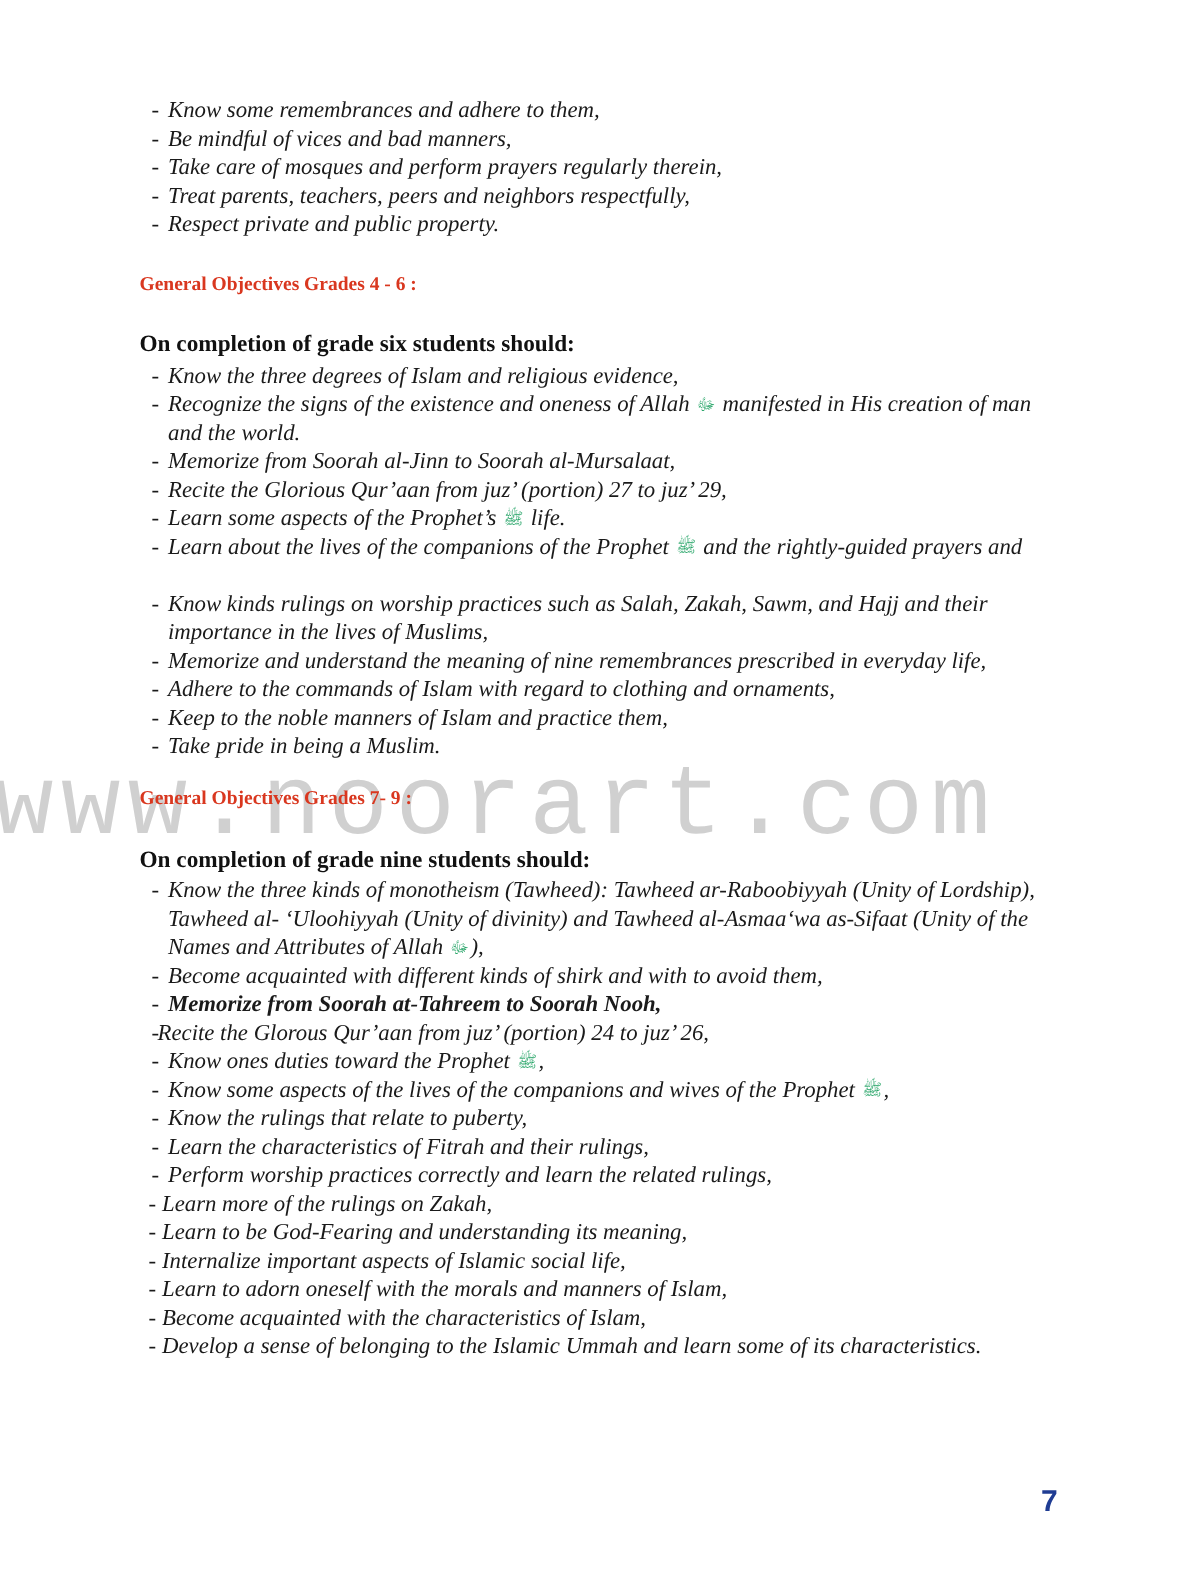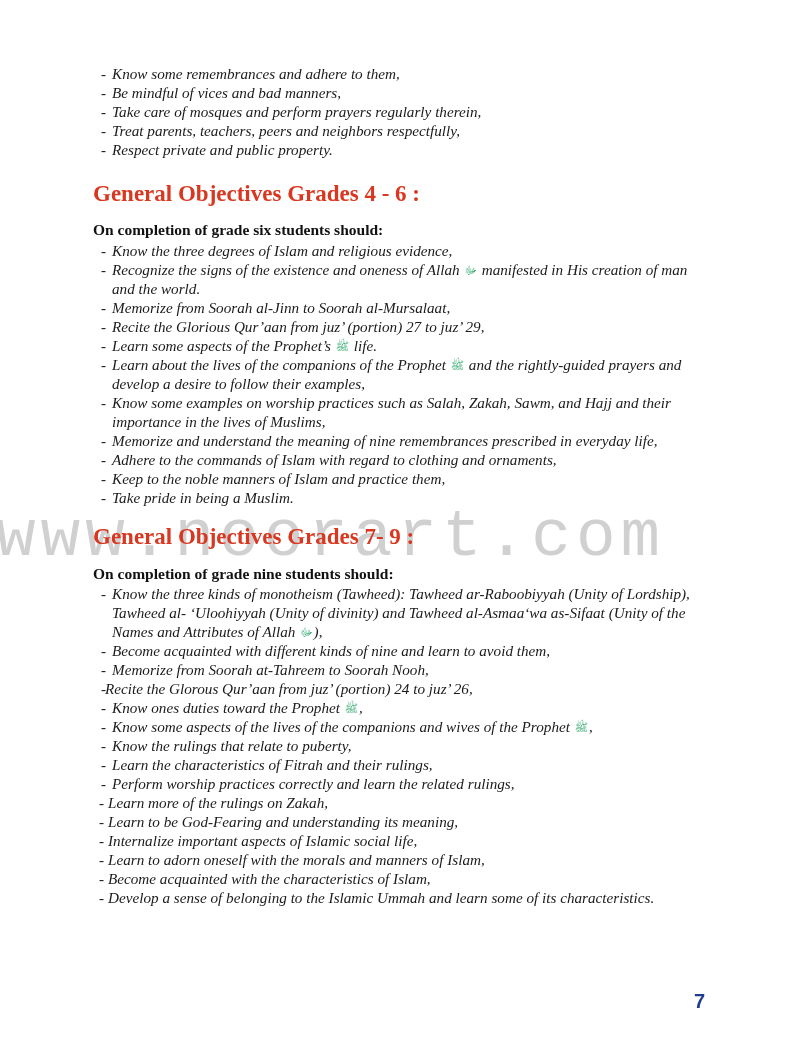--- a/index.html
+++ b/index.html
@@ -39,21 +39,21 @@
     .item .txt {
       position: absolute;
     }
     .item .cont {
       position: absolute;
     }
     .heading {
       position: absolute;
       font-family: "Liberation Serif", serif;
       font-weight: bold;
-      font-size: 23px;
+      font-size: 13px;
       color: #d9371f;
       white-space: nowrap;
     }
     .subheading {
       position: absolute;
       font-family: "Liberation Serif", serif;
       font-weight: bold;
       font-size: 15.5px;
       color: #111;
       white-space: nowrap;
@@ -160,26 +160,25 @@
       </span>
     </div>
 
     <div class="item" style="height:38px;">
       <span class="dash" style="left:101px;">-</span>
       <span class="txt" style="left:112px;">
         <span>Learn about the lives of the companions of the Prophet</span>
         <span class="salawat">ﷺ</span>
         <span>and the rightly-guided prayers and</span>
       </span>
-      <span class="cont" style="left:112px; top:19px;">develop a desire to follow their examples,</span>
     </div>
 
     <div class="item" style="height:38px;">
       <span class="dash" style="left:101px;">-</span>
-      <span class="txt" style="left:112px;">Know some examples on worship practices such as Salah, Zakah, Sawm, and Hajj and their</span>
+      <span class="txt" style="left:112px;">Know kinds rulings on worship practices such as Salah, Zakah, Sawm, and Hajj and their</span>
       <span class="cont" style="left:112px; top:19px;">importance in the lives of Muslims,</span>
     </div>
 
     <div class="item" style="height:19px;">
       <span class="dash" style="left:101px;">-</span>
       <span class="txt" style="left:112px;">Memorize and understand the meaning of nine remembrances prescribed in everyday life,</span>
     </div>
 
     <div class="item" style="height:19px;">
       <span class="dash" style="left:101px;">-</span>
@@ -207,26 +206,26 @@
       <span class="txt" style="left:112px;">Know the three kinds of monotheism (Tawheed): Tawheed ar-Raboobiyyah (Unity of Lordship),</span>
       <span class="cont" style="left:112px; top:38px;">
         <span>Names and Attributes of Allah</span>
         <span class="salawat">ﷻ</span><span>),</span>
       </span>
       <span class="cont" style="left:112px; top:19px;">Tawheed al- ‘Uloohiyyah (Unity of divinity) and Tawheed al-Asmaa‘wa as-Sifaat (Unity of the</span>
     </div>
 
     <div class="item" style="height:19px;">
       <span class="dash" style="left:101px;">-</span>
-      <span class="txt" style="left:112px;">Become acquainted with different kinds of nine and learn to avoid them,</span>
-    </div>
-
-    <div class="item" style="height:19px;">
-      <span class="dash" style="left:101px;">-</span>
-      <span class="txt" style="left:112px;">Memorize from Soorah at-Tahreem to Soorah Nooh,</span>
+      <span class="txt" style="left:112px;">Become acquainted with different kinds of shirk and with to avoid them,</span>
+    </div>
+
+    <div class="item" style="height:19px;">
+      <span class="dash" style="left:101px;">-</span>
+      <span class="txt" style="left:112px;font-weight:bold;">Memorize from Soorah at-Tahreem to Soorah Nooh,</span>
     </div>
 
     <div class="item" style="height:19px;">
       <span class="dash" style="left:101px;">-</span>
       <span class="txt" style="left:105px;">Recite the Glorous Qur’aan from juz’ (portion) 24 to juz’ 26,</span>
     </div>
 
     <div class="item" style="height:19px;">
       <span class="dash" style="left:101px;">-</span>
       <span class="txt" style="left:112px;">

